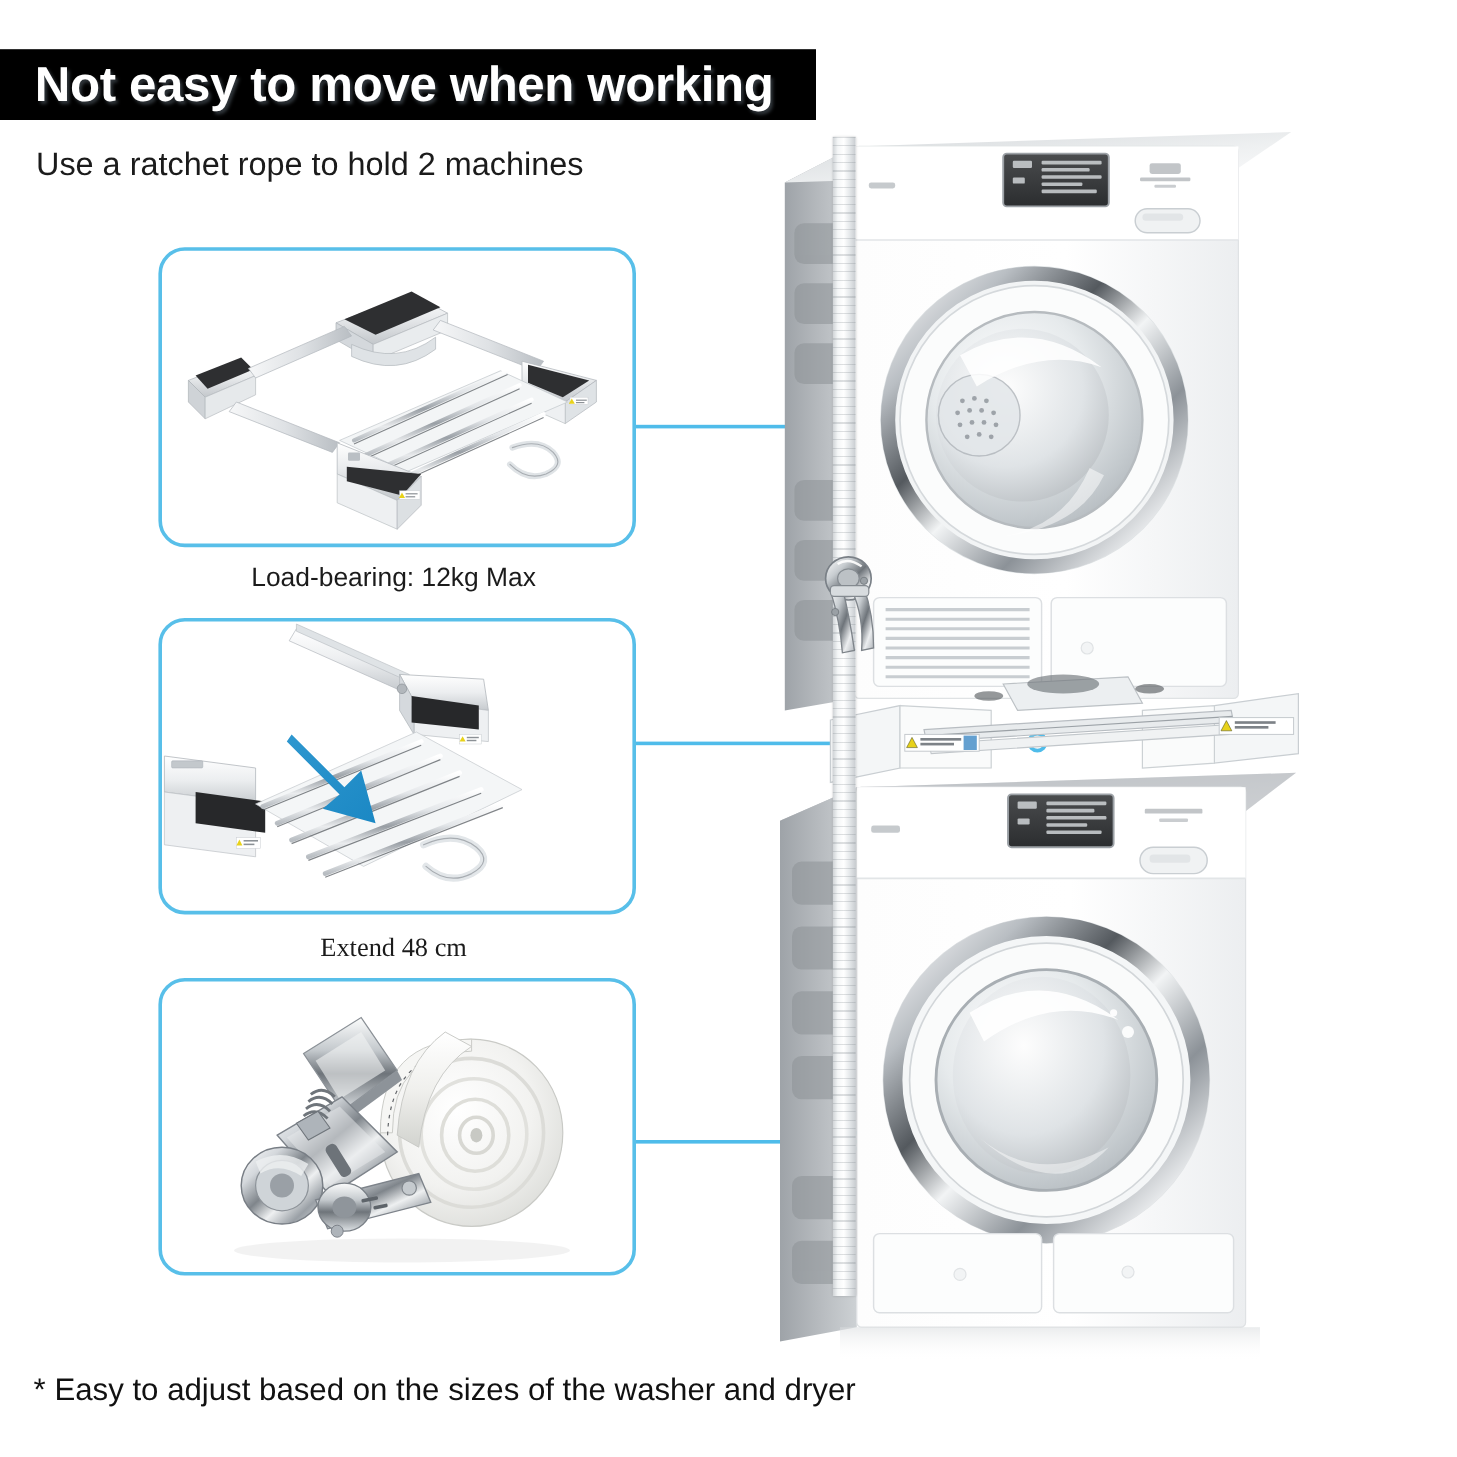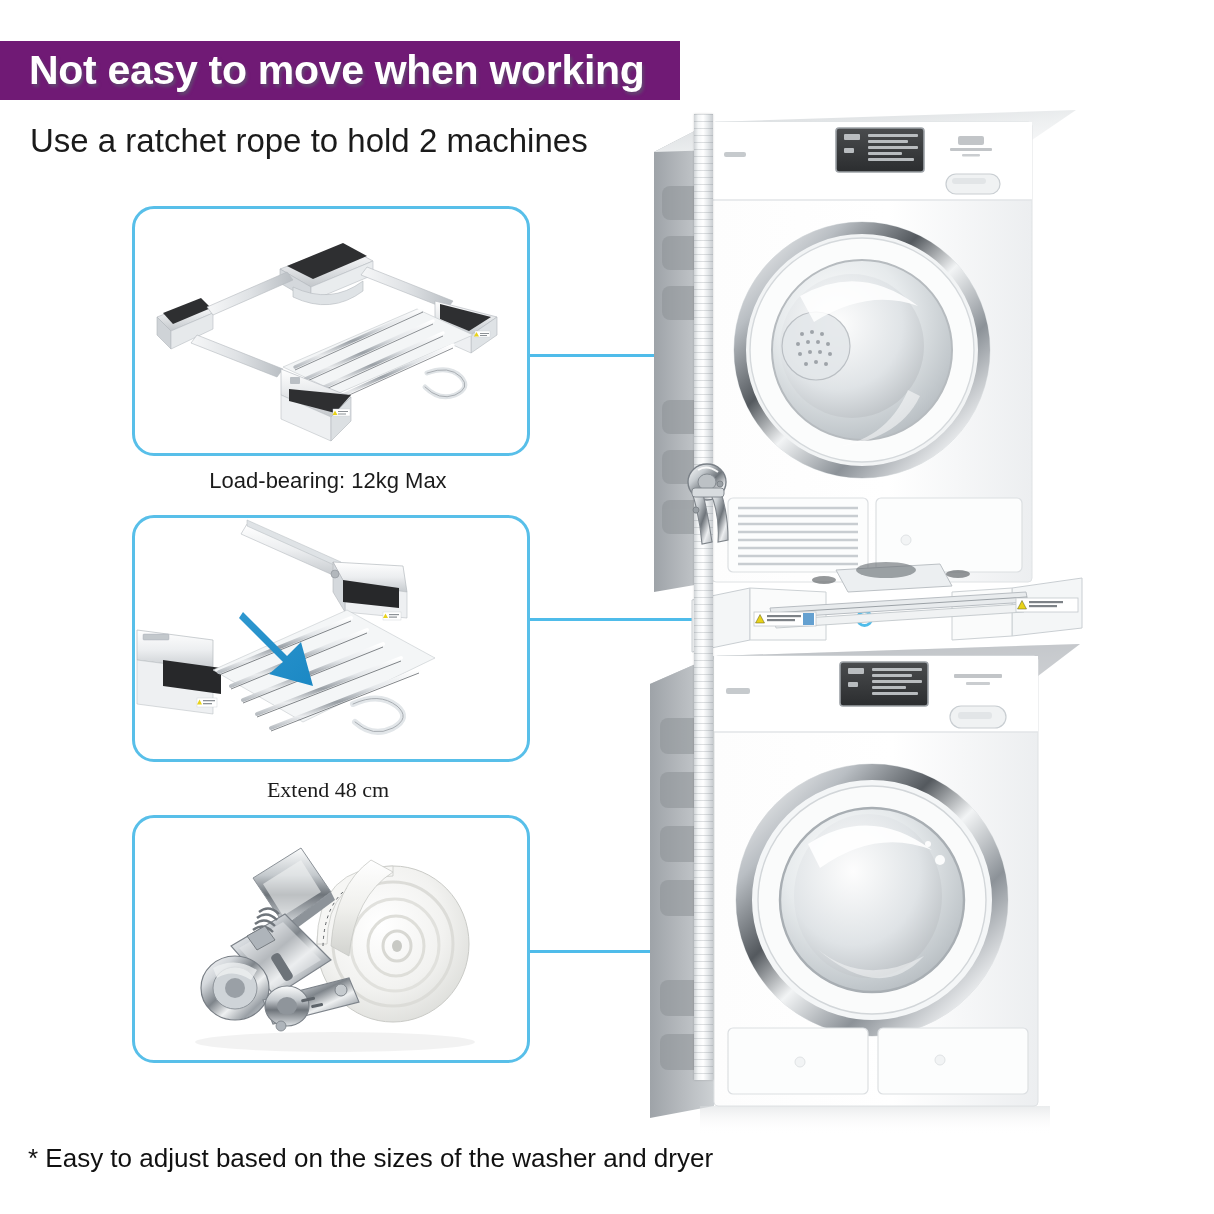--- a/index.html
+++ b/index.html
@@ -8,32 +8,32 @@
     background:#ffffff;
     font-family:"Liberation Sans", sans-serif;
     overflow:hidden;
     position:relative;
   }
   .stage{position:absolute;inset:0;}
 
   
   .banner{
     position:absolute;left:0;top:41px;width:680px;height:59px;
-    background:#701a75;
+    background:#000000;
     display:flex;align-items:center;
   }
   .banner-text{
     margin-left:29px;
     font-size:41px;font-weight:bold;color:#ffffff;
     letter-spacing:-0.3px;white-space:nowrap;
     text-shadow:2px 3px 3px rgba(90,100,110,.55);
   }
   .subtitle{
     position:absolute;left:30px;top:122px;
-    font-size:33px;color:#1b1b1b;white-space:nowrap;
+    font-size:27px;color:#1b1b1b;white-space:nowrap;
   }
 
   
   .fbox{
     position:absolute;
     border:3px solid #58bfe9;
     border-radius:22px;
     background:#ffffff;
     overflow:hidden;
   }

